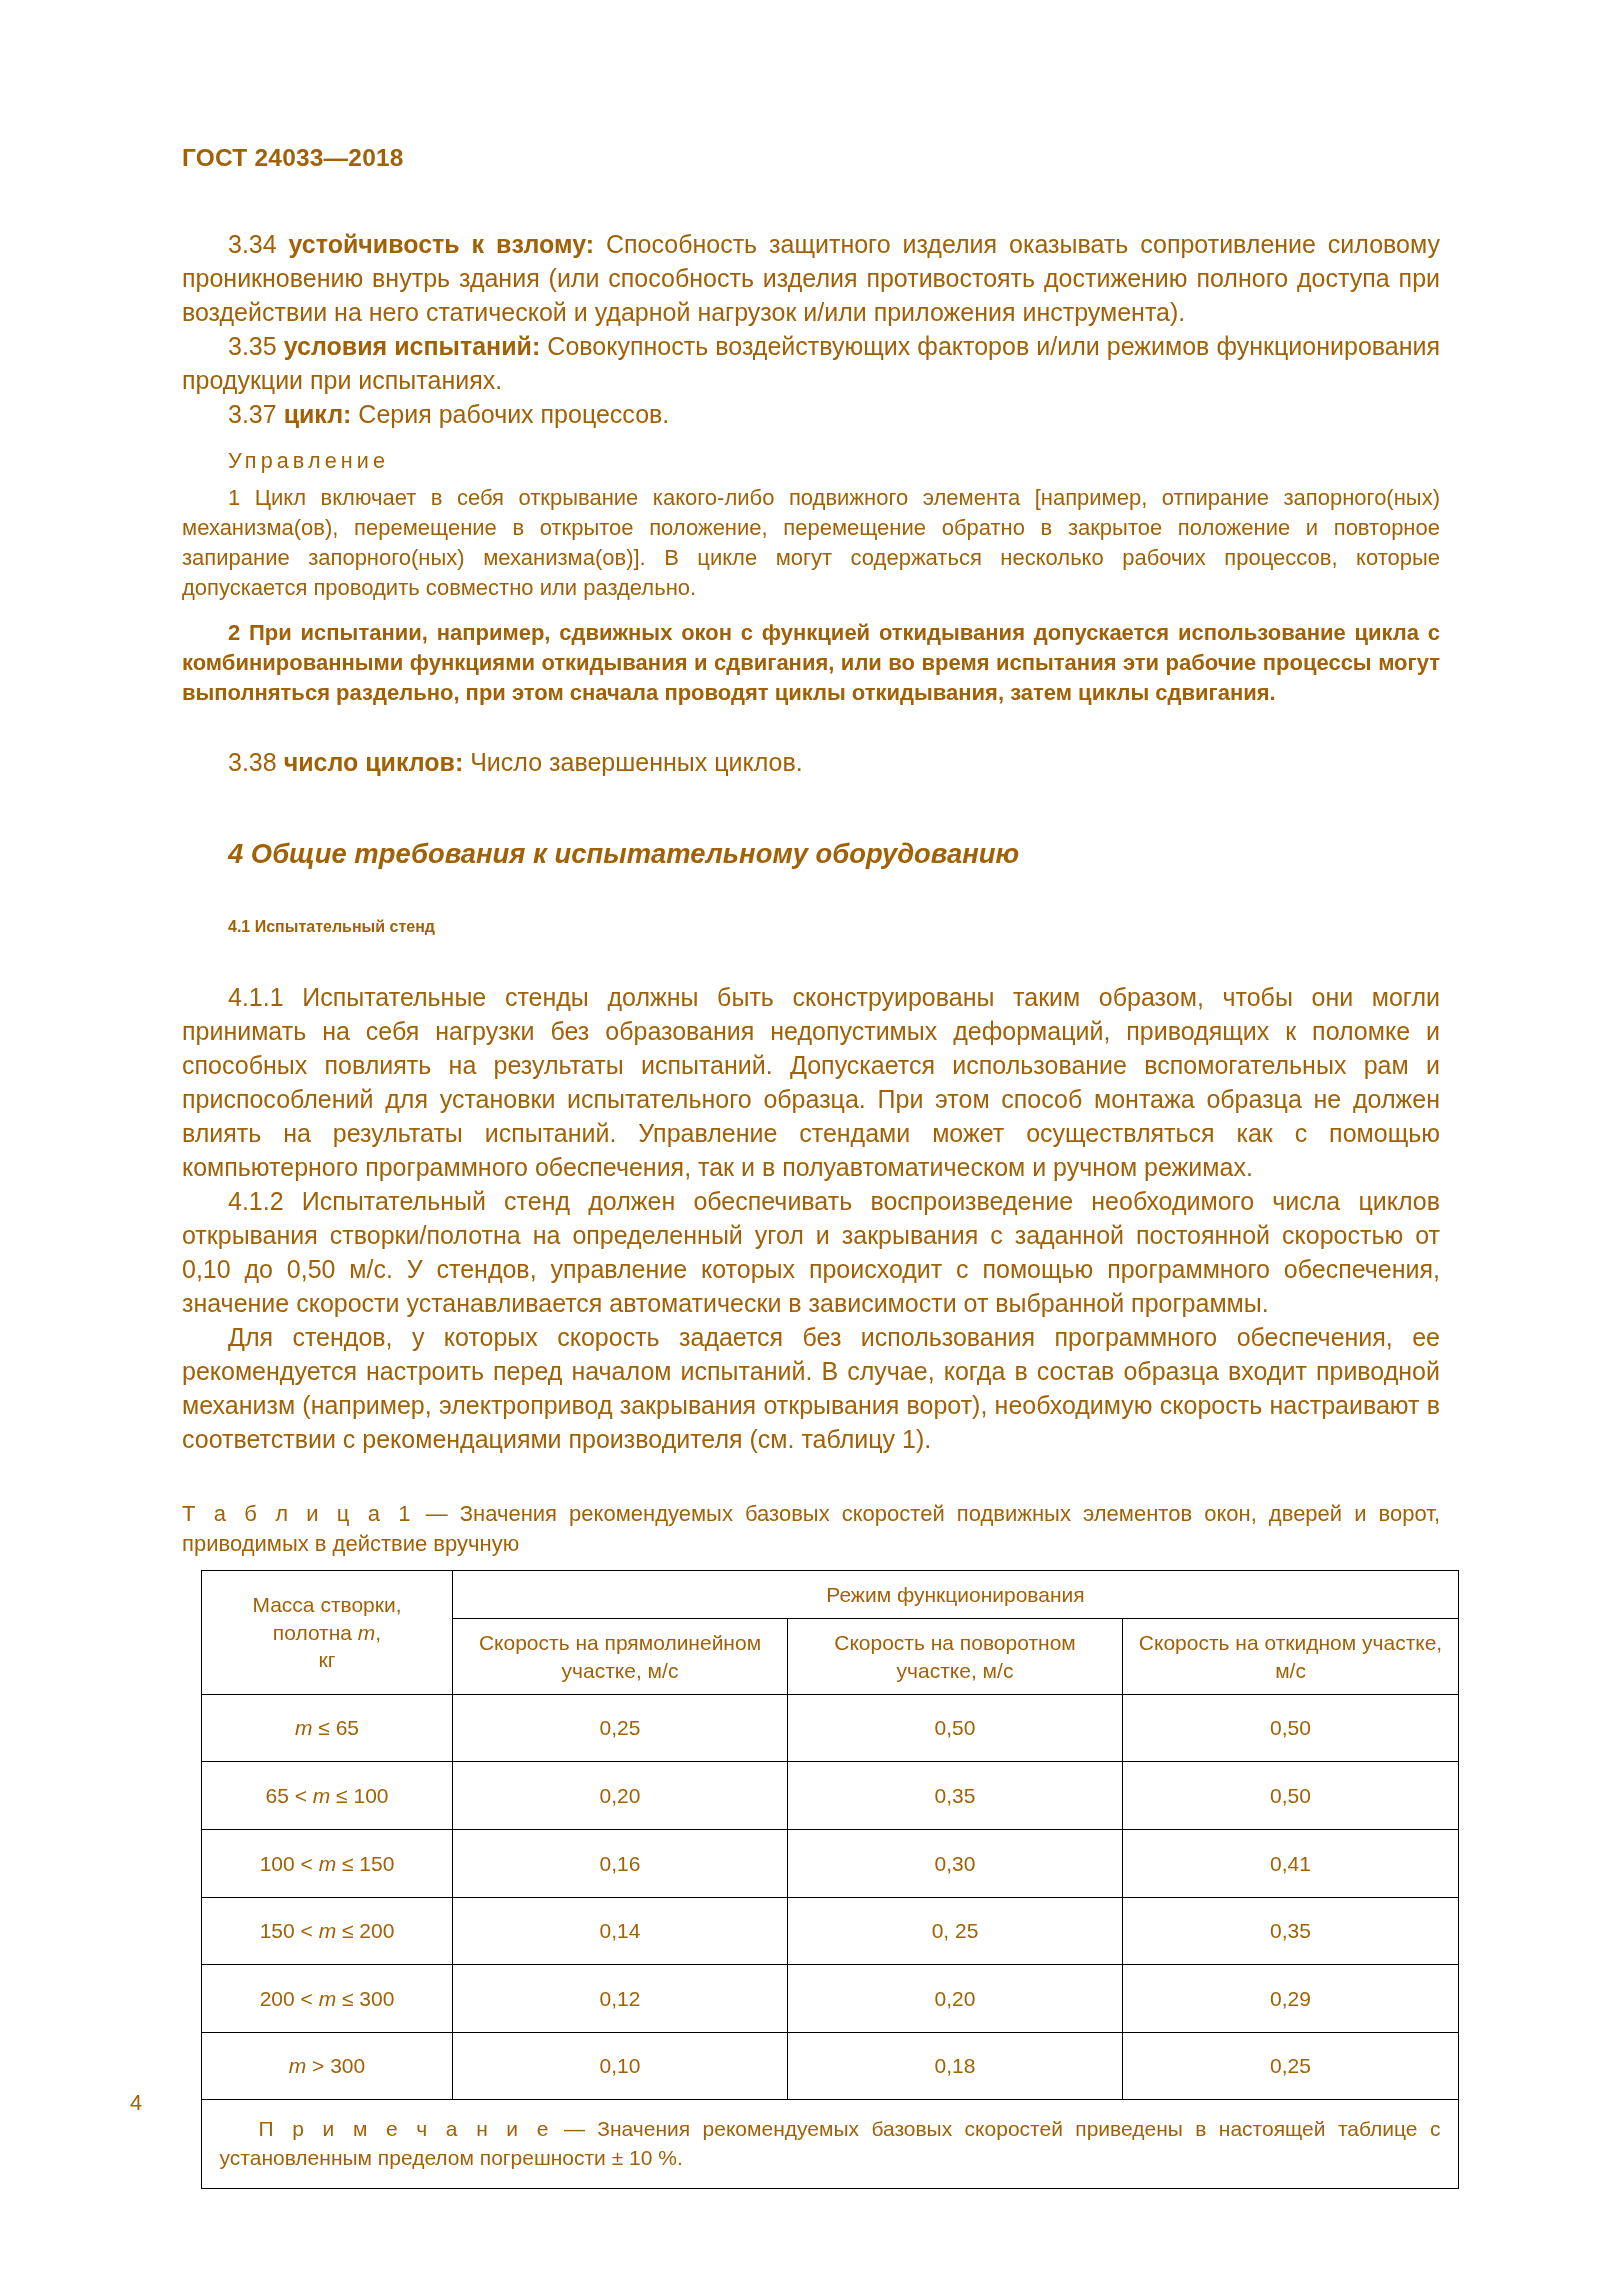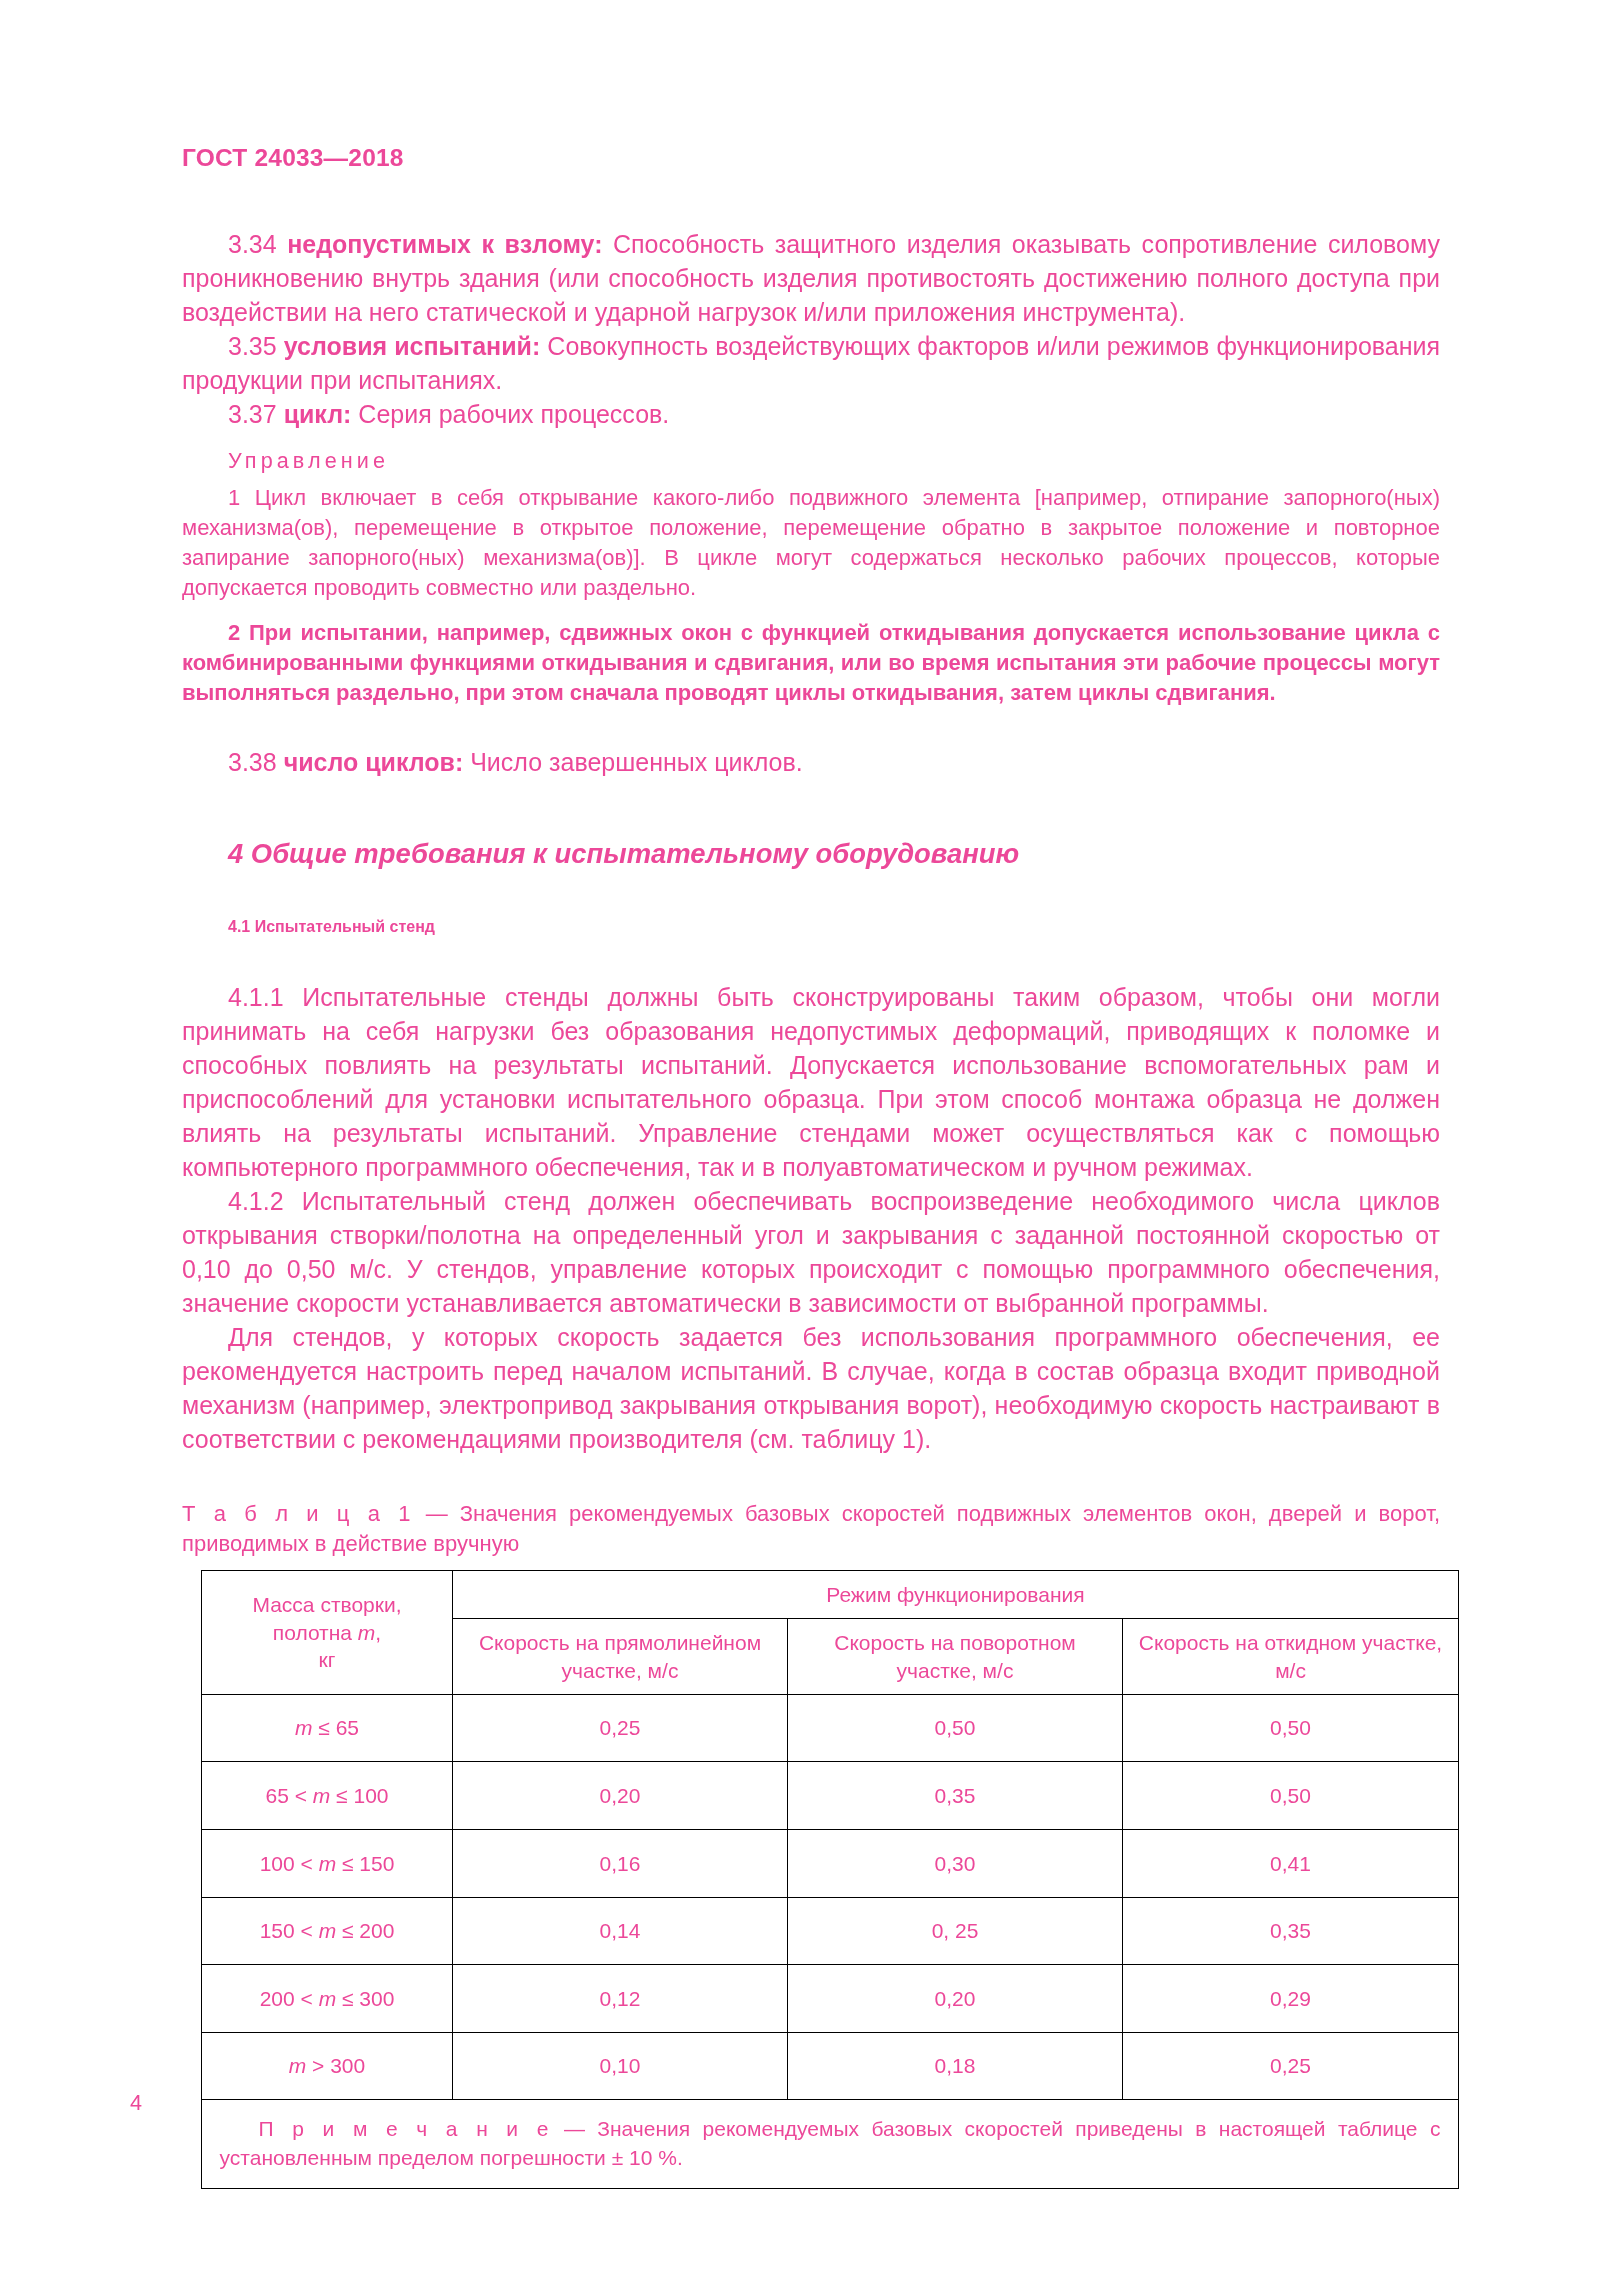--- a/index.html
+++ b/index.html
@@ -6,21 +6,21 @@
     margin: 0;
     padding: 0;
     background: #ffffff;
   }
   .page {
     position: relative;
     width: 1621px;
     height: 2293px;
     background: #ffffff;
     font-family: "Liberation Sans", sans-serif;
-    color: #ec4899;
+    color: #a16207;
     box-sizing: border-box;
     overflow: hidden;
   }
   .content {
     position: absolute;
     left: 182px;
     top: 145px;
     width: 1258px;
   }
 
@@ -141,21 +141,21 @@
   }
 </style>
 </head>
 <body>
 
 <div class="page">
   <div class="content">
 
     <div class="doc-header">ГОСТ 24033—2018</div>
 
-    <p class="para indent"><span>3.34</span> <b>недопустимых к взлому:</b><span> Способность защитного изделия оказывать сопротивление силовому проникновению внутрь здания (или способность изделия противостоять достижению полного доступа при воздействии на него статической и ударной нагрузок и/или приложения инструмента).</span></p>
+    <p class="para indent"><span>3.34</span> <b>устойчивость к взлому:</b><span> Способность защитного изделия оказывать сопротивление силовому проникновению внутрь здания (или способность изделия противостоять достижению полного доступа при воздействии на него статической и ударной нагрузок и/или приложения инструмента).</span></p>
 
     <p class="para indent"><span>3.35</span> <b>условия испытаний:</b><span> Совокупность воздействующих факторов и/или режимов функционирования продукции при испытаниях.</span></p>
 
 
     <p class="para indent"><span>3.37</span> <b>цикл:</b><span> Серия рабочих процессов.</span></p>
 
     <div class="notes-title">Управление</div>
 
     <p class="note">1 Цикл включает в себя открывание какого-либо подвижного элемента [например, отпирание запорного(ных) механизма(ов), перемещение в открытое положение, перемещение обратно в закрытое положение и повторное запирание запорного(ных) механизма(ов)]. В цикле могут содержаться несколько рабочих процессов, которые допускается проводить совместно или раздельно.</p>
     <p class="note">2 При испытании, например, сдвижных окон с функцией откидывания допускается использование цикла с комбинированными функциями откидывания и сдвигания, или во время испытания эти рабочие процессы могут выполняться раздельно, при этом сначала проводят циклы откидывания, затем циклы сдвигания.</p>

